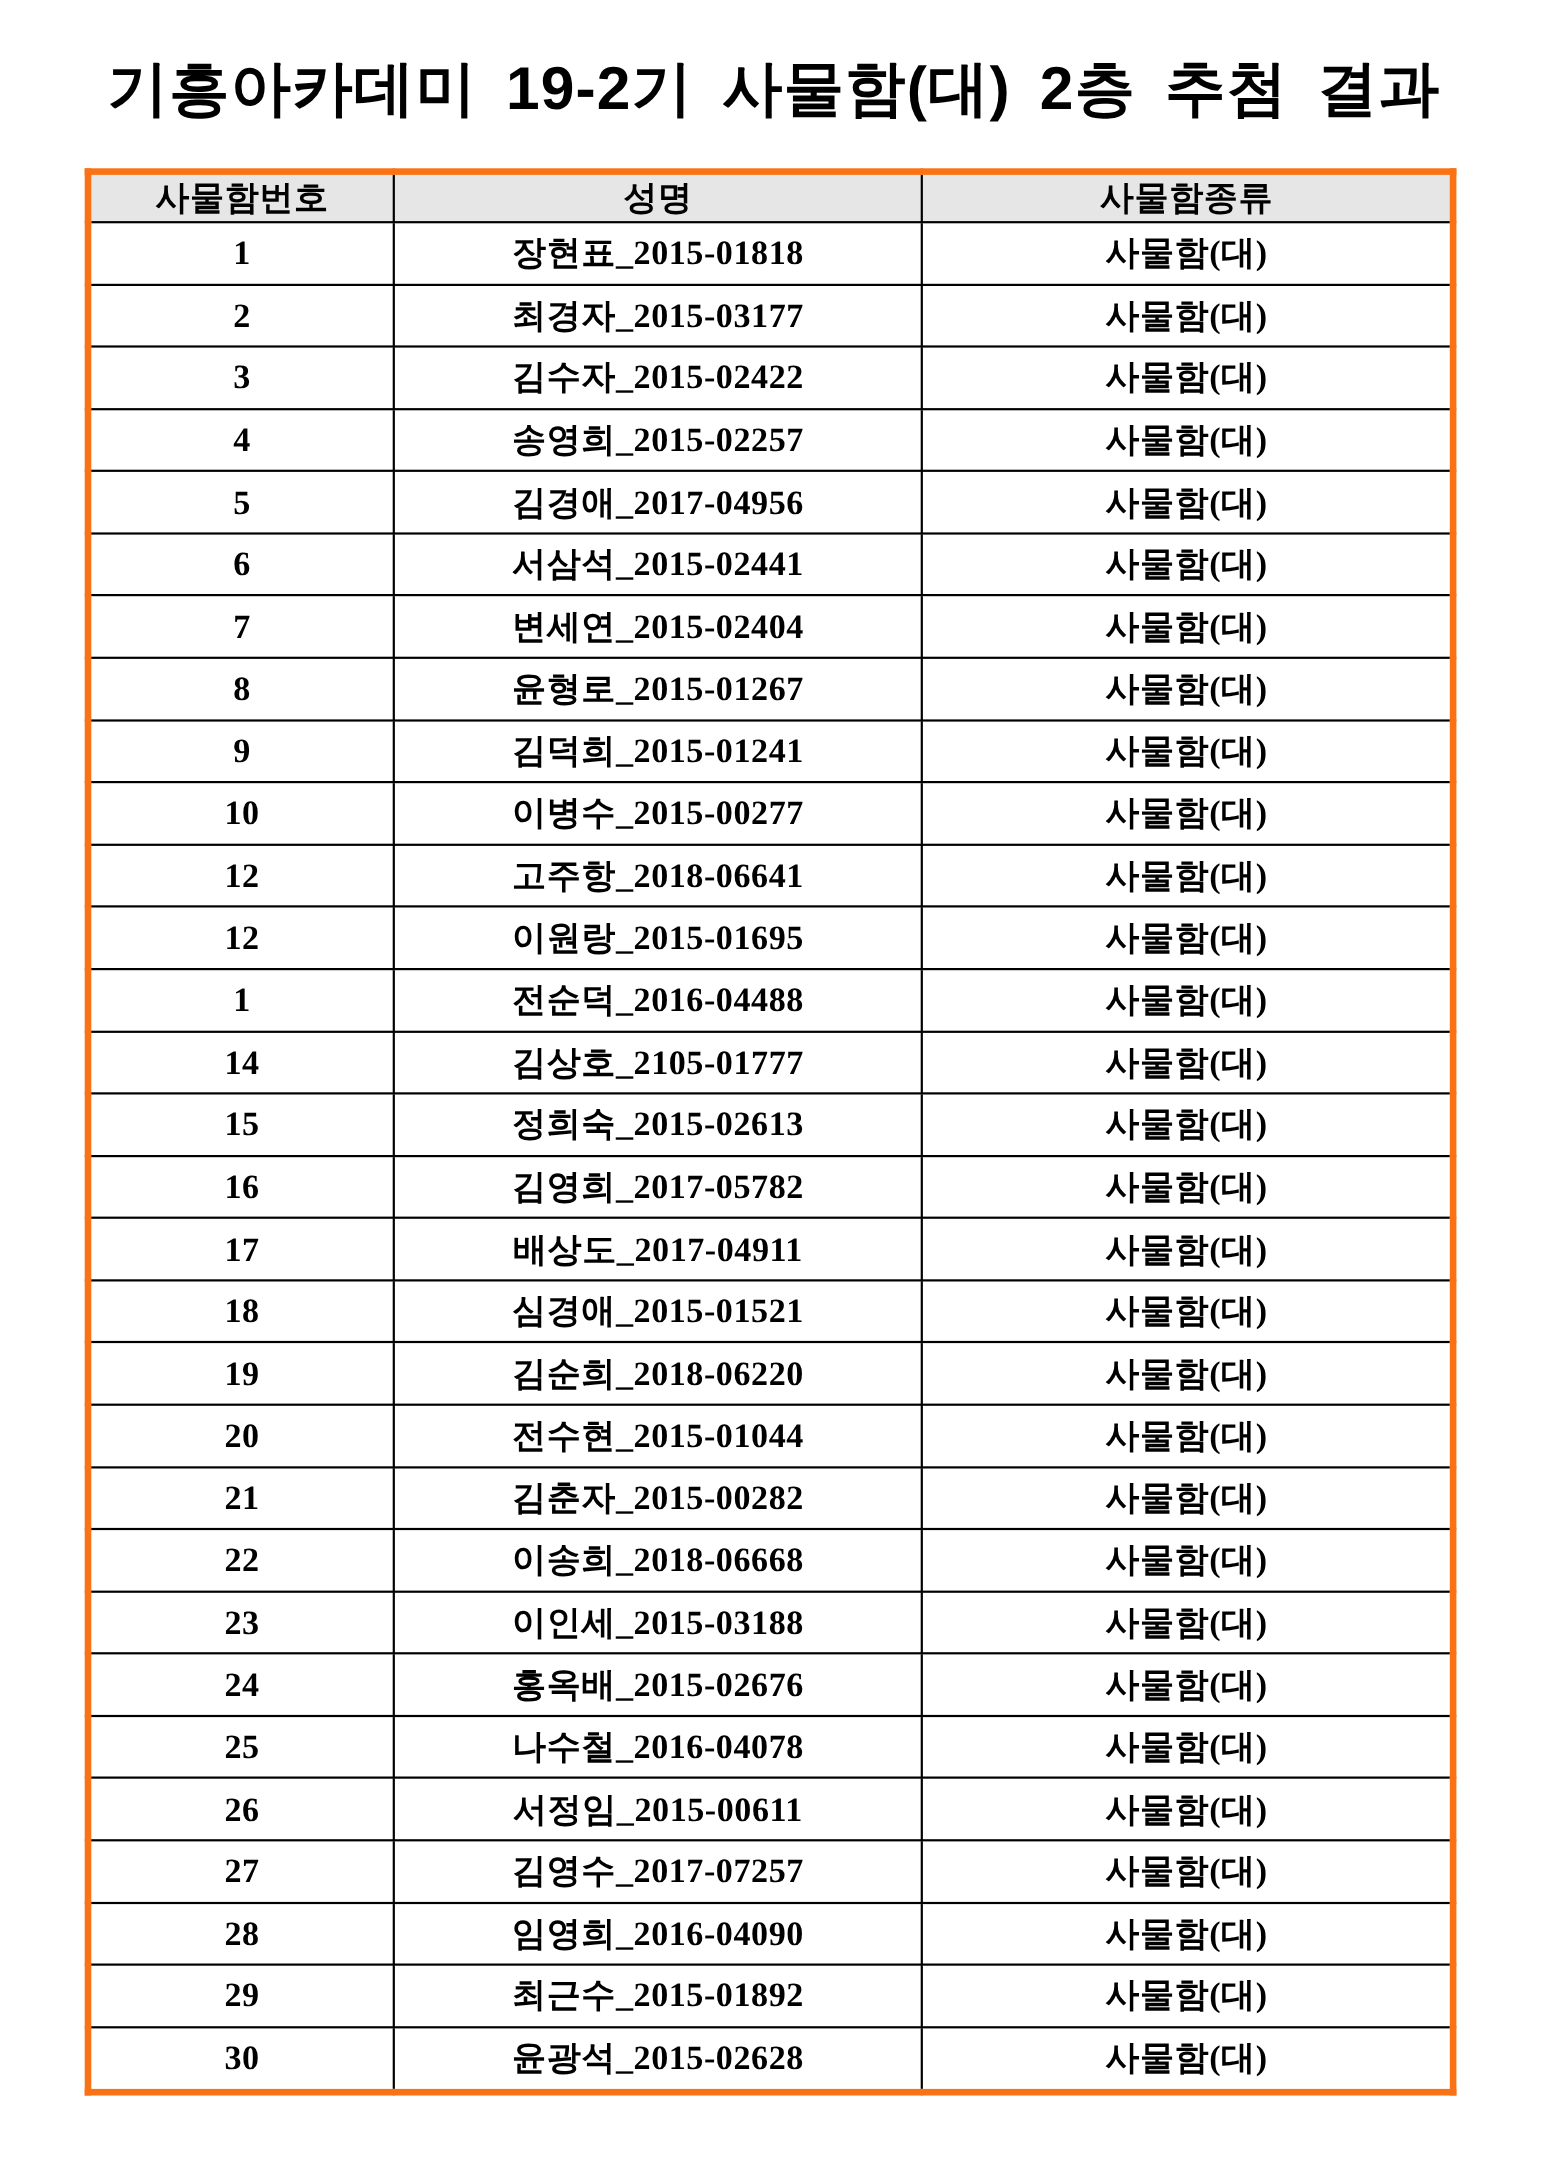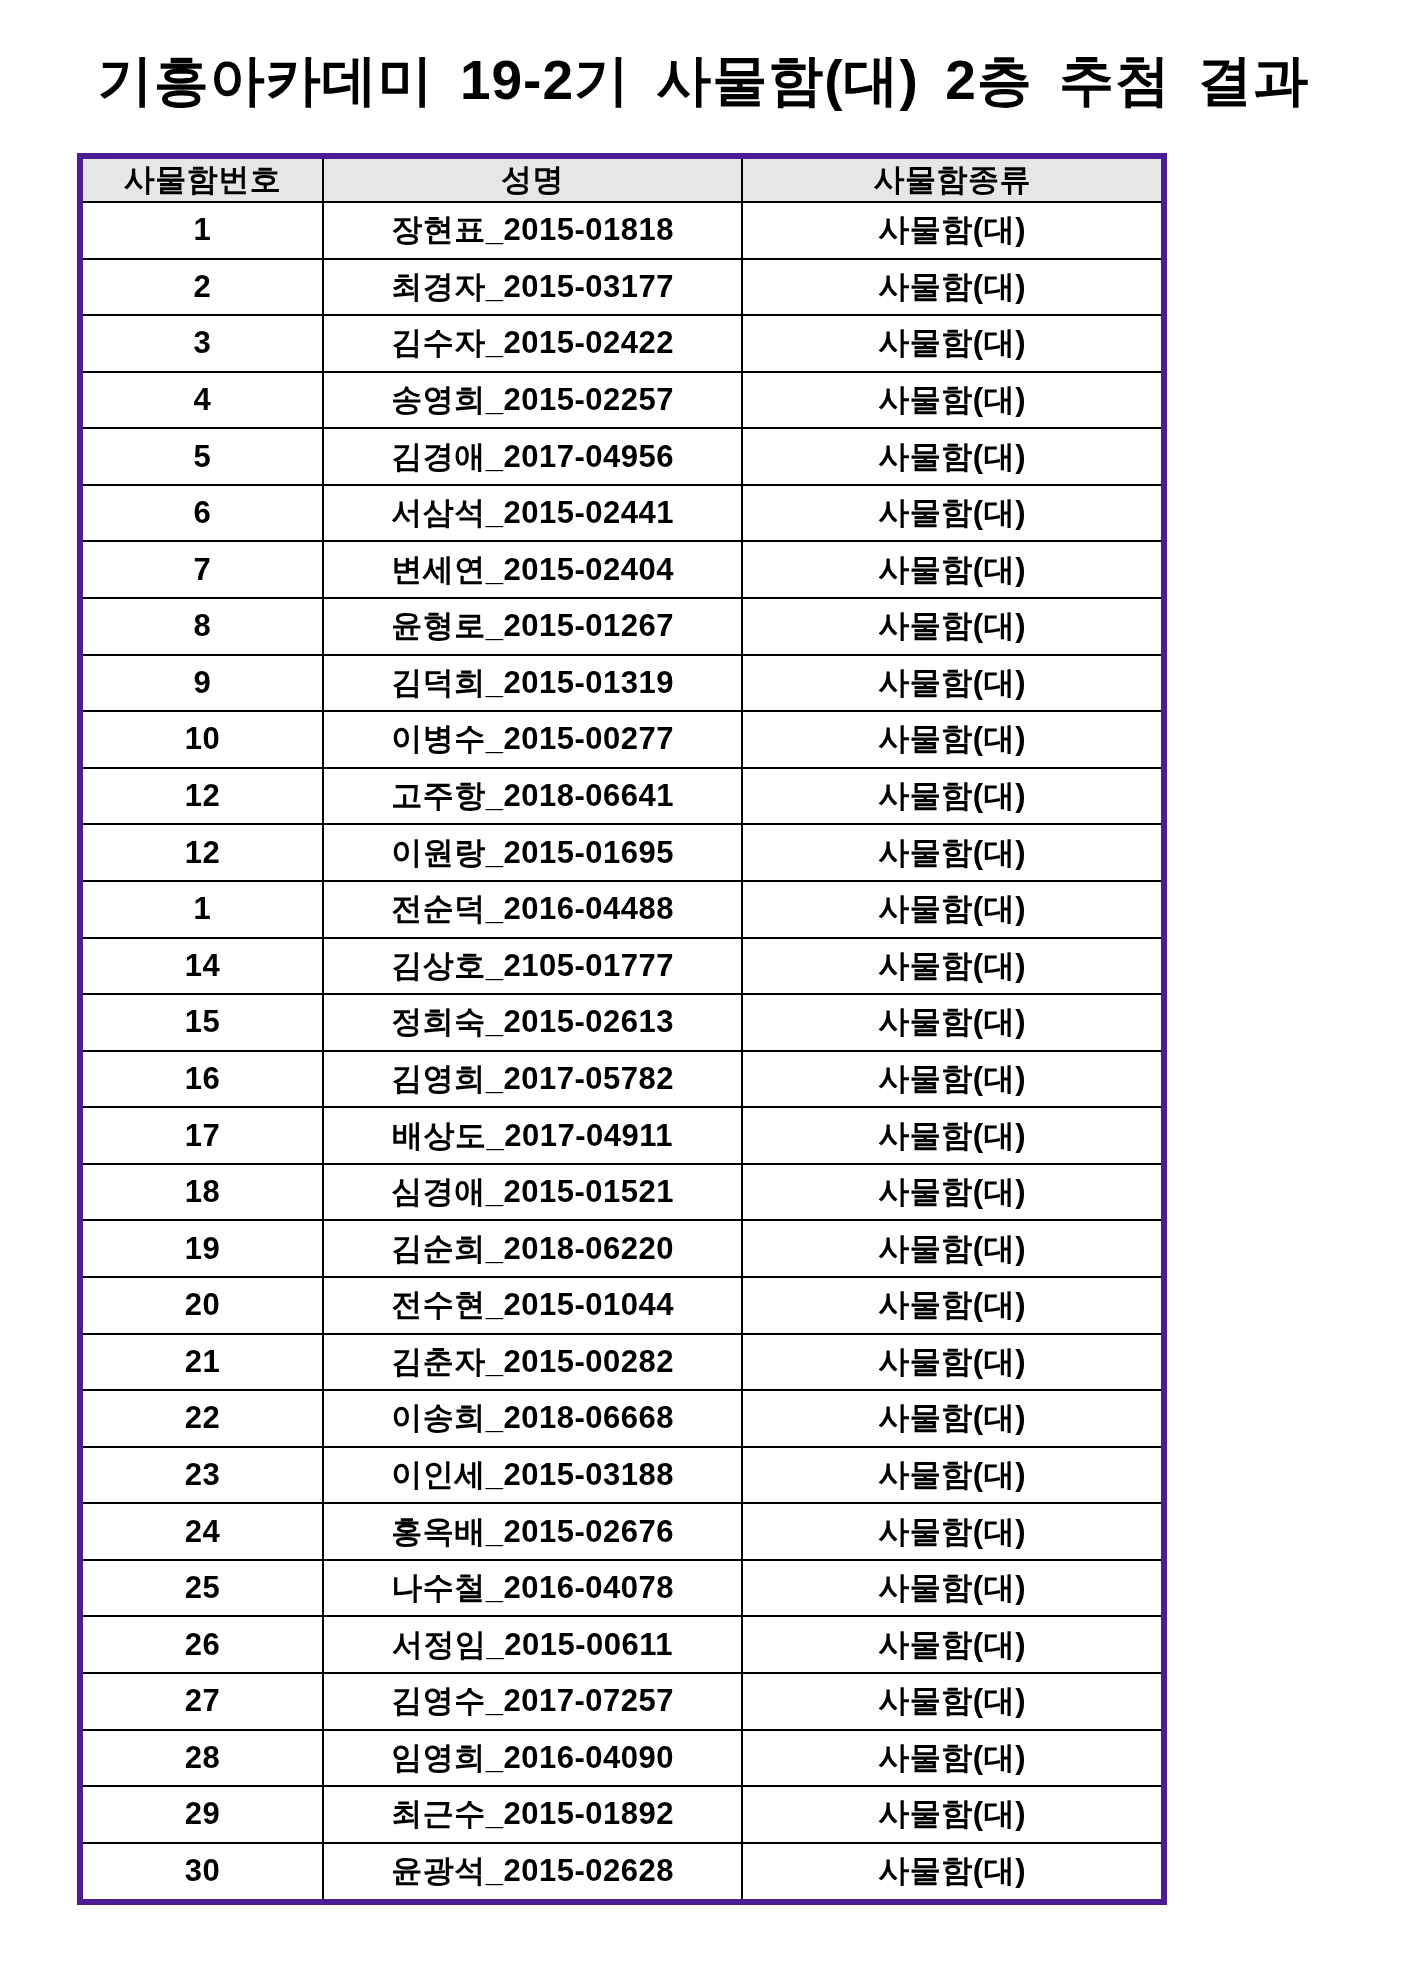--- a/index.html
+++ b/index.html
@@ -27,25 +27,26 @@
     font-weight: 800;
     letter-spacing: 1px;
     word-spacing: 10px;
     white-space: nowrap;
     color: #000000;
   }
   table.result-table {
     position: absolute;
     left: 77px;
     top: 153px;
-    width: 1090px;
+    width: 1247px;
     height: 1752px;
     border-collapse: collapse;
     table-layout: fixed;
-    border: 6px solid #4c1d95;
+    border: 6px solid #f97316;
+    font-family: Liberation Serif, serif;
   }
   table.result-table th,
   table.result-table td {
     border: 2px solid #000000;
     text-align: center;
     vertical-align: middle;
     font-size: 31px;
     font-weight: 700;
     letter-spacing: 0.5px;
     overflow: hidden;
@@ -114,21 +115,21 @@
           <td>변세연_2015-02404</td>
           <td>사물함(대)</td>
         </tr>
         <tr>
           <td>8</td>
           <td>윤형로_2015-01267</td>
           <td>사물함(대)</td>
         </tr>
         <tr>
           <td>9</td>
-          <td>김덕희_2015-01319</td>
+          <td>김덕희_2015-01241</td>
           <td>사물함(대)</td>
         </tr>
         <tr>
           <td>10</td>
           <td>이병수_2015-00277</td>
           <td>사물함(대)</td>
         </tr>
         <tr>
           <td>12</td>
           <td>고주항_2018-06641</td>

